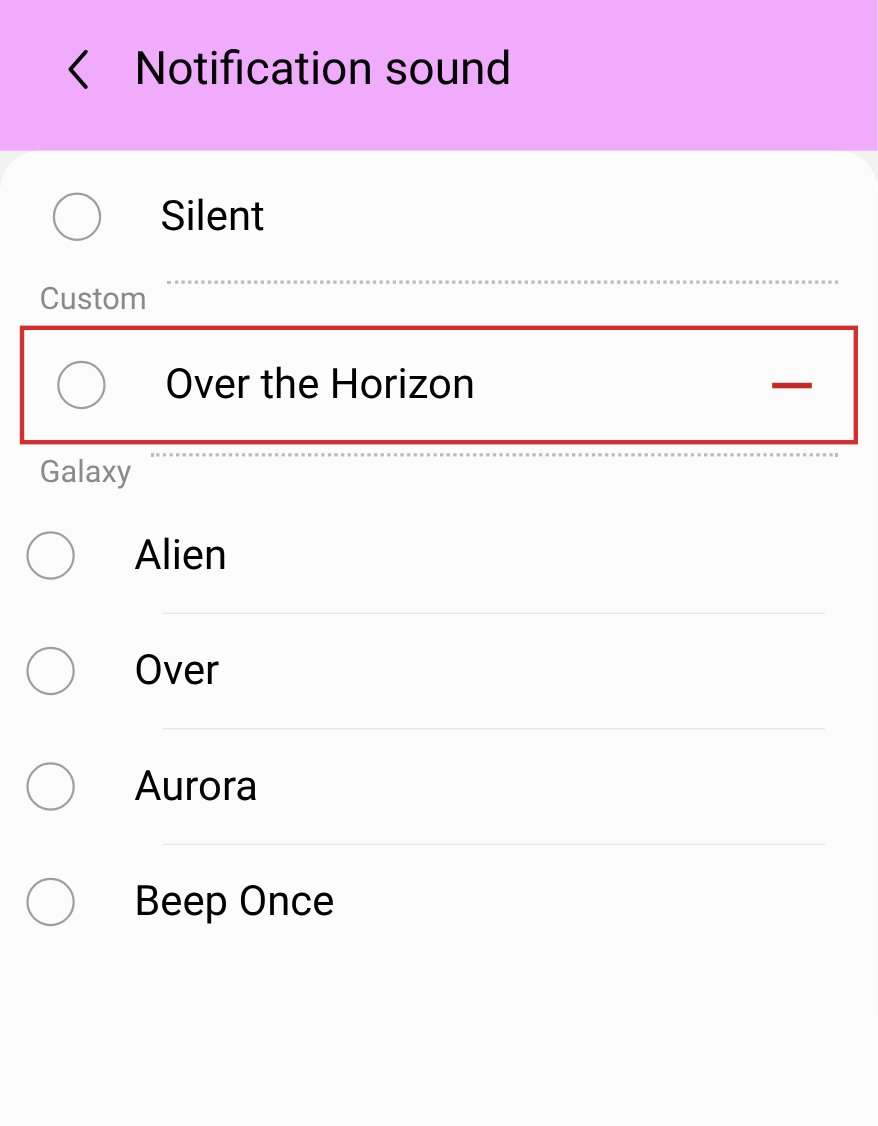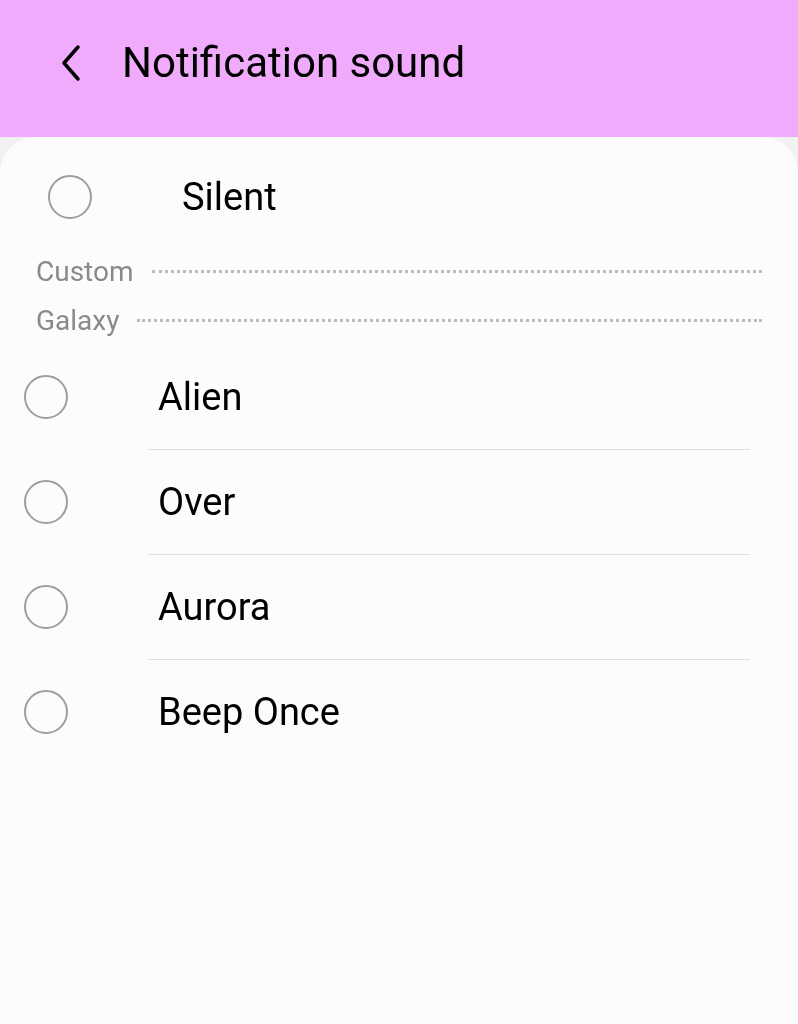--- a/index.html
+++ b/index.html
@@ -41,39 +41,37 @@
     background: #fcfcfc;
     border-radius: 36px 36px 0 0;
     min-height: 900px;
     padding-top: 10px;
   }
   .list-item {
     display: flex;
     align-items: center;
     padding: 28px 48px 28px 48px;
     position: relative;
-    gap: 36px;
   }
   .radio {
     width: 44px;
     height: 44px;
     border: 2px solid #9e9e9e;
     border-radius: 50%;
     flex-shrink: 0;
     margin-right: 54px;
   }
   .item-label {
     font-size: 38px;
     color: #000;
     font-weight: 400;
     flex: 1;
   }
   .section-header {
     display: flex;
-    align-items: center;
     padding: 8px 36px 8px 36px;
   }
   .section-label {
     font-size: 28px;
     color: #8a8a8a;
     font-weight: 400;
     margin-right: 18px;
   }
   .dotted-line {
     flex: 1;
@@ -117,20 +115,25 @@
   <div class="list-item">
     <div class="radio"></div>
     <div class="item-label">Silent</div>
   </div>
 
   <div class="section-header">
     <div class="section-label">Custom</div>
     <div class="dotted-line"></div>
   </div>
 
+  <div class="list-item highlighted">
+    <div class="radio"></div>
+    <div class="item-label">Over the Horizon</div>
+    <div class="minus-icon"></div>
+  </div>
 
   <div class="section-header" style="">
     <div class="section-label">Galaxy</div>
     <div class="dotted-line"></div>
   </div>
 
   <div class="list-item galaxy-item">
     <div class="radio"></div>
     <div class="item-label">Alien</div>
   </div>

